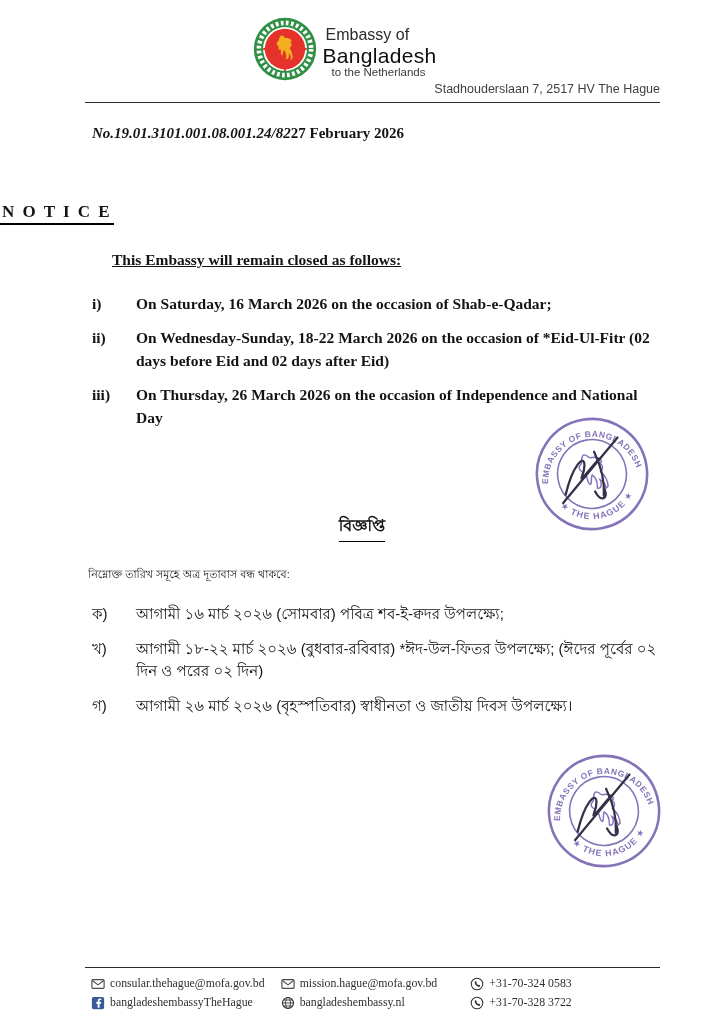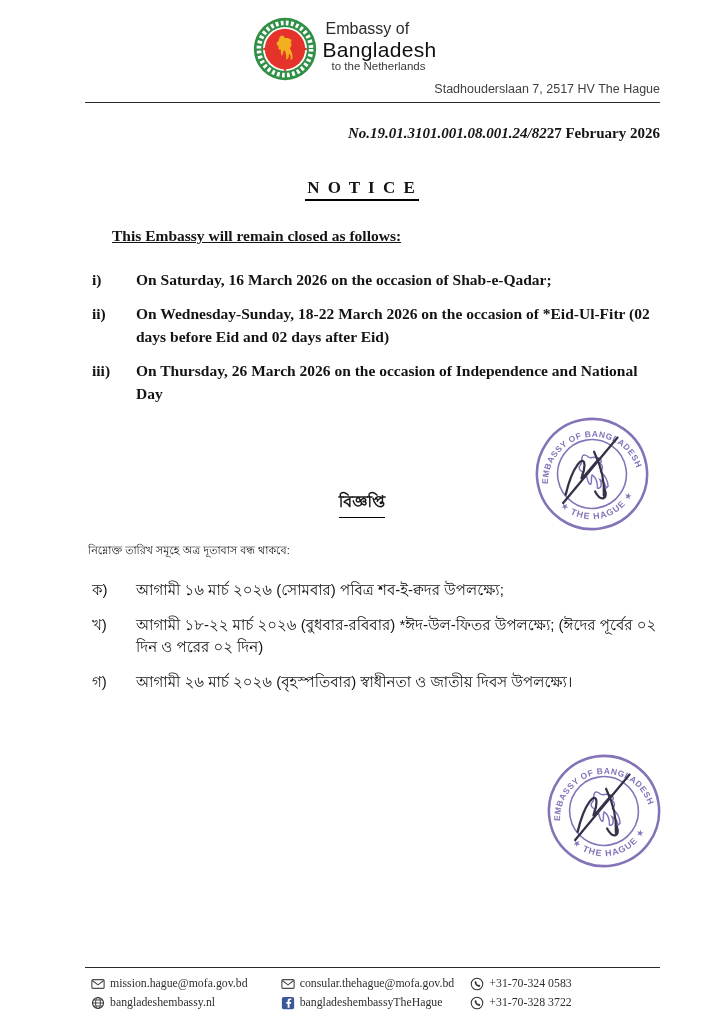--- a/index.html
+++ b/index.html
@@ -4,31 +4,31 @@
 <style>
   html,body{margin:0;padding:0;background:#ffffff;}
   .page{
     position:relative;width:724px;height:1024px;margin:0 auto;background:#fff;
     font-family:"Liberation Serif","DejaVu Serif",serif;color:#141414;overflow:hidden;
   }
   
   .header{display:flex;align-items:flex-start;justify-content:center;padding-top:16px;transform:translateX(-18px);}
   .header-logo svg{width:66px;height:66px;display:block;}
   .header-text{margin-left:5px;font-family:"Liberation Sans","DejaVu Sans",sans-serif;line-height:1;}
-  .org-line1{font-size:16px;color:#2b2b2b;margin:5px 0 0 3px;}
+  .org-line1{font-size:16px;color:#2b2b2b;margin:11px 0 0 3px;}
   .org-line2{font-size:21px;color:#0e0e0e;margin-top:2px;letter-spacing:.3px;}
   .org-line3{font-size:11.5px;color:#3a3a3a;text-align:center;margin-top:1px;padding-right:2px;}
   .address-row{text-align:right;margin:0 64px 0 0;font-family:"Liberation Sans","DejaVu Sans",sans-serif;
     font-size:12.5px;color:#3f3f3f;padding-left:41px;}
   .header-rule{border:none;border-top:1.6px solid #2a2a2a;margin:6px 64px 0 85px;}
   
-  .ref-row{display:flex;justify-content:flex-end;margin:22px 64px 0 92px;font-size:15px;font-weight:bold;}
+  .ref-row{display:flex;justify-content:flex-start;margin:22px 64px 0 92px;font-size:15px;font-weight:bold;}
   .ref-no{font-style:italic;}
   
-  .notice-title-wrap{text-align:center;margin-top:36px;}
+  .notice-title-wrap{text-align:left;margin-top:60px;}
   .notice-title{display:inline-block;font-size:17px;font-weight:bold;letter-spacing:2px;
     border-bottom:2px solid #000;padding:0 2px 1px;}
   .intro{margin:26px 64px 0 112px;font-size:15.5px;font-weight:bold;text-decoration:underline;}
   .list{margin:24px 64px 0 92px;}
   .item{display:flex;margin-bottom:12px;font-size:15.5px;line-height:1.45;}
   .list-en .item{font-weight:bold;}
   .marker{width:44px;flex:none;}
   .itext{flex:1;}
   .footnote-en{margin:14px 0 0 88px;font-size:13px;font-weight:bold;}
   
@@ -179,57 +179,57 @@
     <hr class="footer-rule">
     <div class="footer-cols">
       <div class="fcol">
         <div class="frow">
           <span class="ficon">
             <svg viewBox="0 0 16 16">
                 <rect x="1" y="3" width="14" height="10" rx="1.2" fill="none" stroke="#4a4a4a" stroke-width="1.3"></rect>
                 <path d="M1.5,4 8,9 14.5,4" fill="none" stroke="#4a4a4a" stroke-width="1.3"></path>
               </svg>
           </span>
+          <span>consular.thehague@mofa.gov.bd</span>
+        </div>
+        <div class="frow">
+          <span class="ficon">
+            <svg viewBox="0 0 16 16">
+                <rect x="1" y="1" width="14" height="14" rx="2" fill="#3b5998"></rect>
+                <path d="M9.8,13.5 V8.8 h1.6 l0.3,-1.9 H9.8 V5.7 c0,-0.6 0.3,-1.1 1.1,-1.1 h0.9 V2.9 c-0.4,-0.1 -1,-0.1 -1.6,-0.1 c-1.6,0 -2.6,1 -2.6,2.7 v1.4 H6 v1.9 h1.6 v4.7 z" fill="#fff"></path>
+              </svg>
+          </span>
+          <span>bangladeshembassyTheHague</span>
+        </div>
+      </div>
+      <div class="fcol">
+        <div class="frow">
+          <span class="ficon">
+            <svg viewBox="0 0 16 16">
+                <rect x="1" y="3" width="14" height="10" rx="1.2" fill="none" stroke="#4a4a4a" stroke-width="1.3"></rect>
+                <path d="M1.5,4 8,9 14.5,4" fill="none" stroke="#4a4a4a" stroke-width="1.3"></path>
+              </svg>
+          </span>
           <span>mission.hague@mofa.gov.bd</span>
         </div>
         <div class="frow">
           <span class="ficon">
             <svg viewBox="0 0 16 16">
                 <circle cx="8" cy="8" r="6.3" fill="none" stroke="#333" stroke-width="1.3"></circle>
                 <ellipse cx="8" cy="8" rx="2.8" ry="6.3" fill="none" stroke="#333" stroke-width="1"></ellipse>
                 <path d="M1.7,8 h12.6 M2.6,4.6 h10.8 M2.6,11.4 h10.8" stroke="#333" stroke-width="1" fill="none"></path>
               </svg>
           </span>
           <span>bangladeshembassy.nl</span>
         </div>
       </div>
       <div class="fcol">
         <div class="frow">
           <span class="ficon">
             <svg viewBox="0 0 16 16">
-                <rect x="1" y="3" width="14" height="10" rx="1.2" fill="none" stroke="#4a4a4a" stroke-width="1.3"></rect>
-                <path d="M1.5,4 8,9 14.5,4" fill="none" stroke="#4a4a4a" stroke-width="1.3"></path>
-              </svg>
-          </span>
-          <span>consular.thehague@mofa.gov.bd</span>
-        </div>
-        <div class="frow">
-          <span class="ficon">
-            <svg viewBox="0 0 16 16">
-                <rect x="1" y="1" width="14" height="14" rx="2" fill="#3b5998"></rect>
-                <path d="M9.8,13.5 V8.8 h1.6 l0.3,-1.9 H9.8 V5.7 c0,-0.6 0.3,-1.1 1.1,-1.1 h0.9 V2.9 c-0.4,-0.1 -1,-0.1 -1.6,-0.1 c-1.6,0 -2.6,1 -2.6,2.7 v1.4 H6 v1.9 h1.6 v4.7 z" fill="#fff"></path>
-              </svg>
-          </span>
-          <span>bangladeshembassyTheHague</span>
-        </div>
-      </div>
-      <div class="fcol">
-        <div class="frow">
-          <span class="ficon">
-            <svg viewBox="0 0 16 16">
                 <circle cx="8" cy="8" r="6.6" fill="none" stroke="#333" stroke-width="1.2"></circle>
                 <path d="M5.2,4.4 c-0.6,0.6 -0.8,1.4 -0.5,2.2 c0.4,1.3 1.1,2.5 2.1,3.5 c1,1 2.2,1.7 3.5,2.1 c0.8,0.3 1.6,0.1 2.2,-0.5 l0.1,-0.2 c0.3,-0.3 0.3,-0.8 0,-1.1 l-1.2,-1.2 c-0.3,-0.3 -0.8,-0.3 -1.1,0 l-0.3,0.3 c-0.6,-0.3 -1.2,-0.7 -1.7,-1.2 c-0.5,-0.5 -0.9,-1.1 -1.2,-1.7 l0.3,-0.3 c0.3,-0.3 0.3,-0.8 0,-1.1 L6.5,4.2 c-0.3,-0.3 -0.8,-0.3 -1.1,0 z" fill="#333" transform="scale(0.78) translate(2.2,2.2)"></path>
               </svg>
           </span>
           <span>+31-70-324 0583</span>
         </div>
         <div class="frow">
           <span class="ficon">
             <svg viewBox="0 0 16 16">
                 <circle cx="8" cy="8" r="6.6" fill="none" stroke="#333" stroke-width="1.2"></circle>

